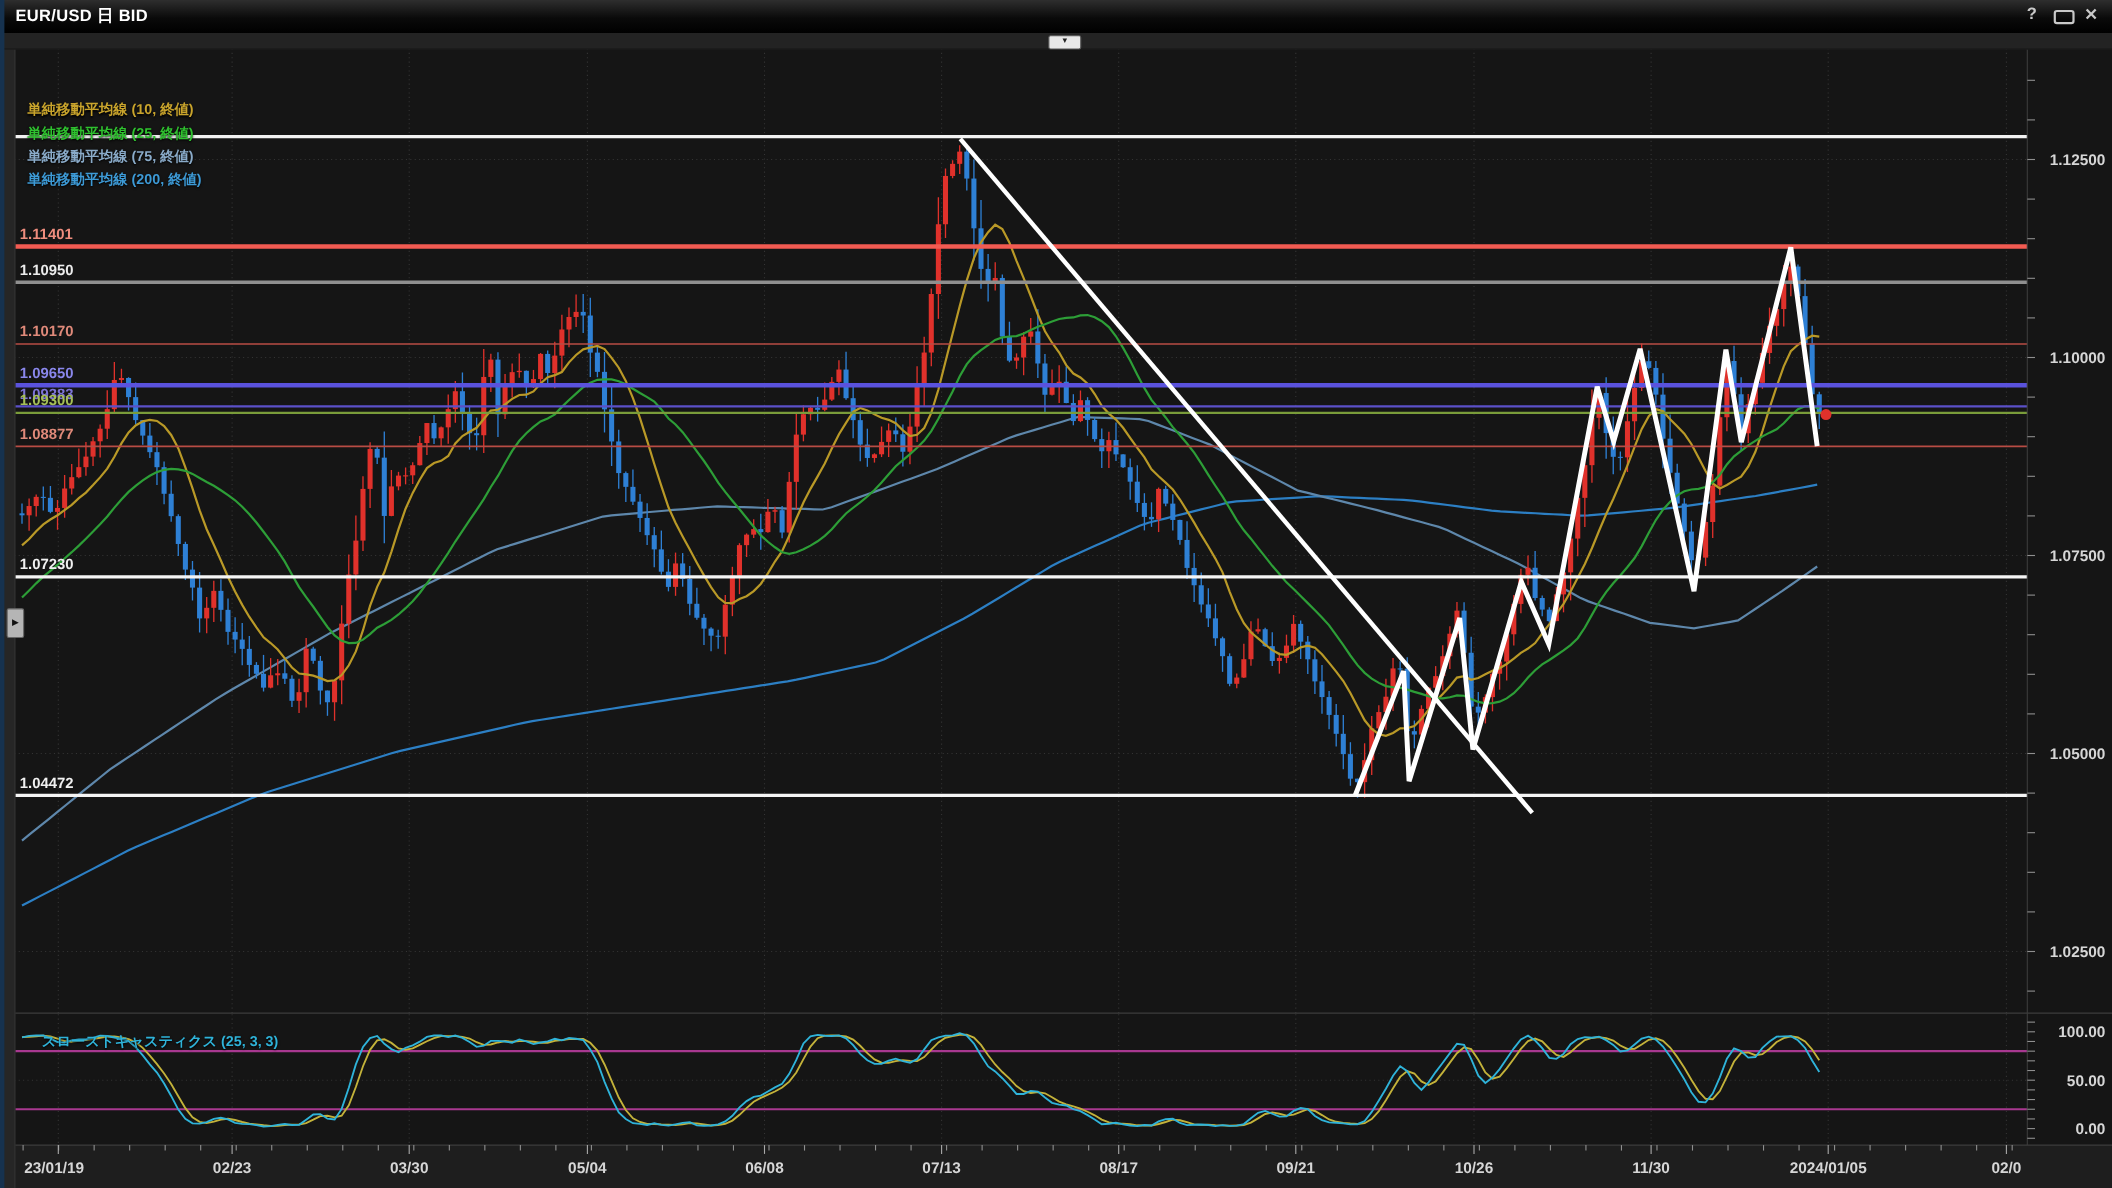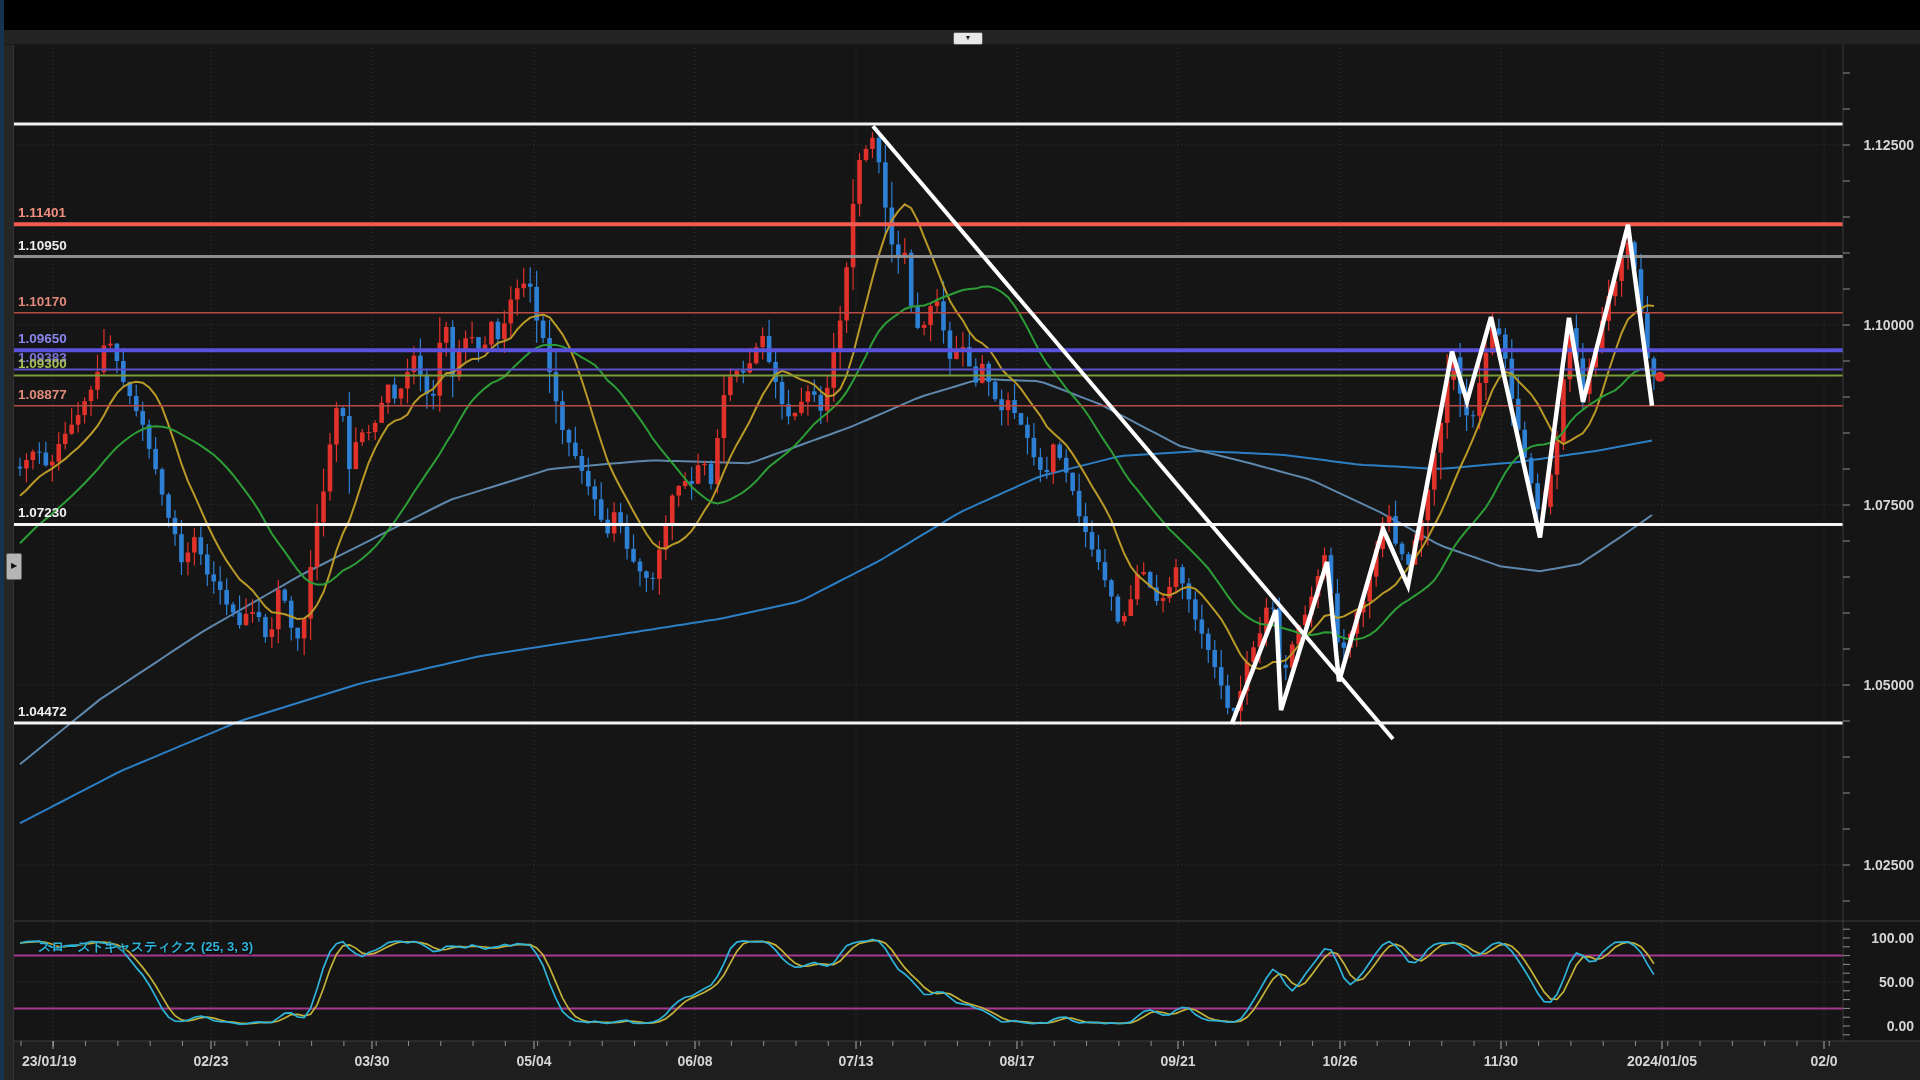--- a/index.html
+++ b/index.html
@@ -756,24 +756,36 @@
         <text x="1340" y="1066" fill="#d6d6d6" font-size="14px" font-weight="bold" text-anchor="middle">10/26</text>
         <line x1="1501" y1="1041" x2="1501" y2="1049" stroke="#aaa"></line>
         <text x="1501" y="1066" fill="#d6d6d6" font-size="14px" font-weight="bold" text-anchor="middle">11/30</text>
         <line x1="1662" y1="1041" x2="1662" y2="1049" stroke="#aaa"></line>
         <text x="1662" y="1066" fill="#d6d6d6" font-size="14px" font-weight="bold" text-anchor="middle">2024/01/05</text>
         <line x1="1824" y1="1041" x2="1824" y2="1049" stroke="#aaa"></line>
         <text x="1824" y="1066" fill="#d6d6d6" font-size="14px" font-weight="bold" text-anchor="middle">02/0</text>
       </g>
     </svg>
 
+  <div id="titlebar">
+    <span id="title">EUR/USD 日 BID</span>
+    <span class="winbtn" id="btn-help">?</span>
+    <span class="winbtn" id="btn-max"></span>
+    <span class="winbtn" id="btn-close">✕</span>
+  </div>
 
   <div id="toolbar">
     <div id="collapse-btn">▼</div>
   </div>
 
   <div id="leftstrip"></div>
   <div id="expander">▶</div>
 
+  <div id="legend">
+    <div class="legrow" style="color: rgb(201, 164, 44);">単純移動平均線 (10, 終値)</div>
+    <div class="legrow" style="color: rgb(47, 193, 47);">単純移動平均線 (25, 終値)</div>
+    <div class="legrow" style="color: rgb(138, 171, 201);">単純移動平均線 (75, 終値)</div>
+    <div class="legrow" style="color: rgb(61, 154, 214);">単純移動平均線 (200, 終値)</div>
+  </div>
 
   <div id="stochlabel" style="color: rgb(47, 179, 217); margin-left: 19px;">スローストキャスティクス (25, 3, 3)</div>
   <div id="winborder"></div>
 </div>
 
 </body></html>

